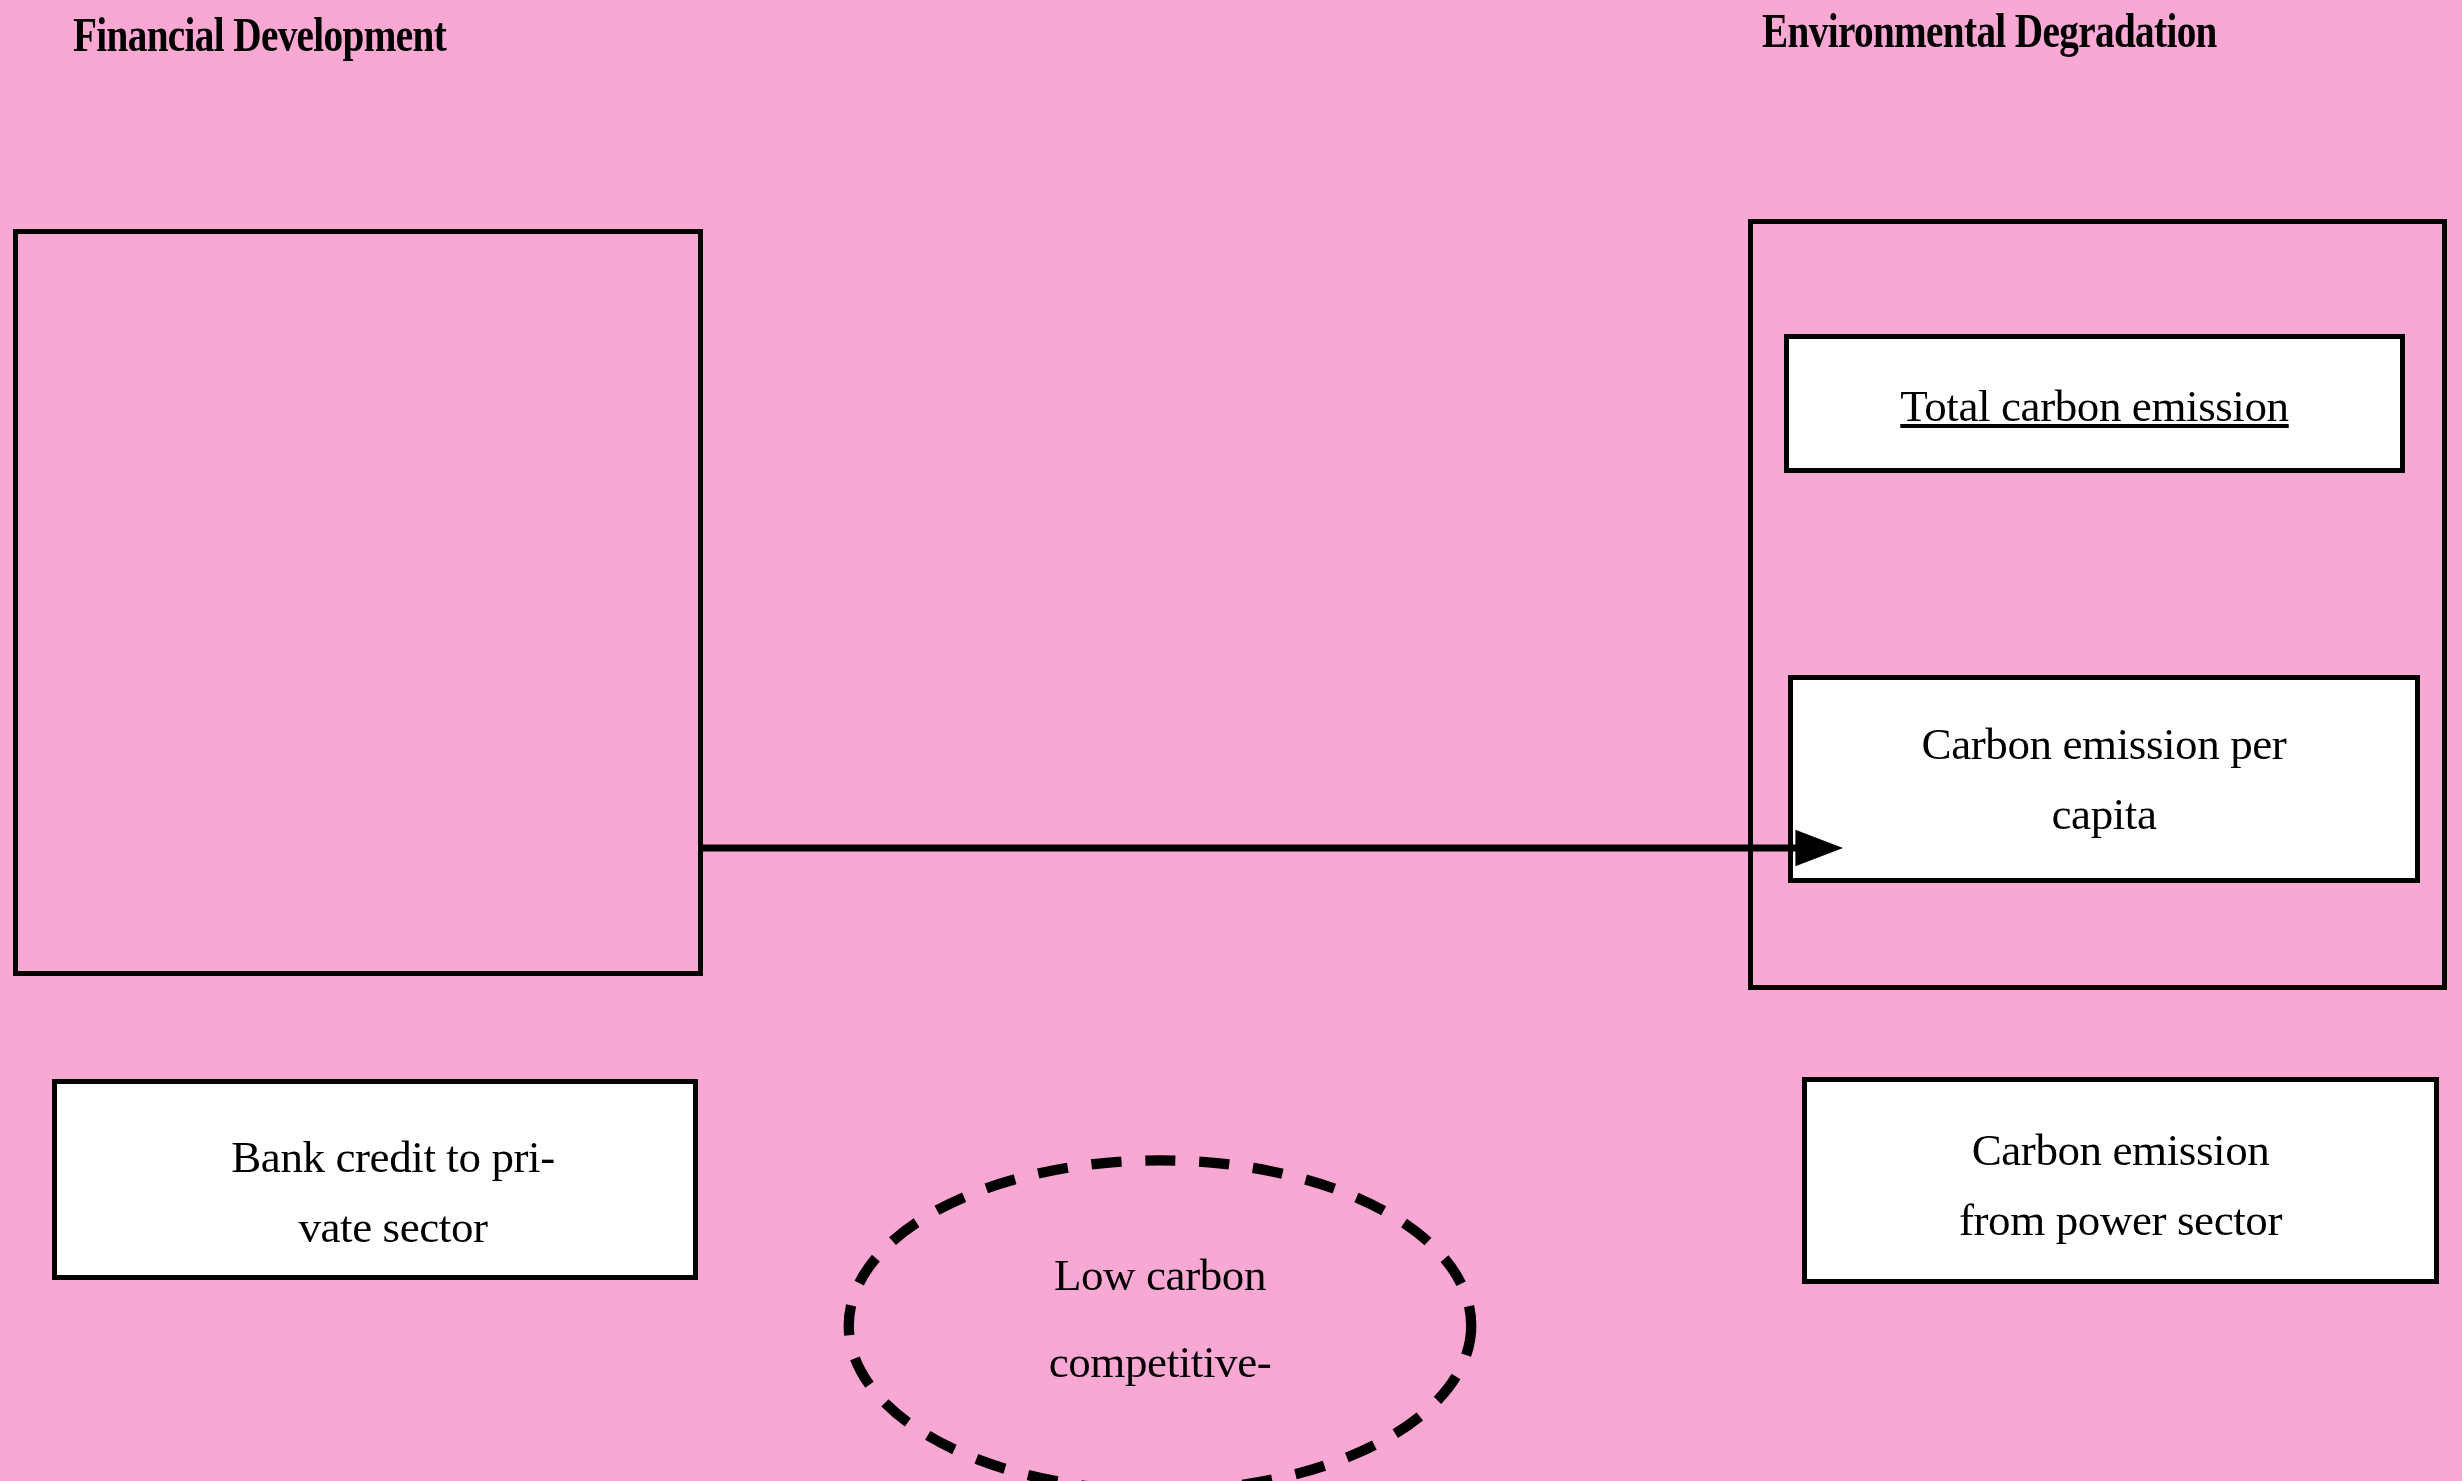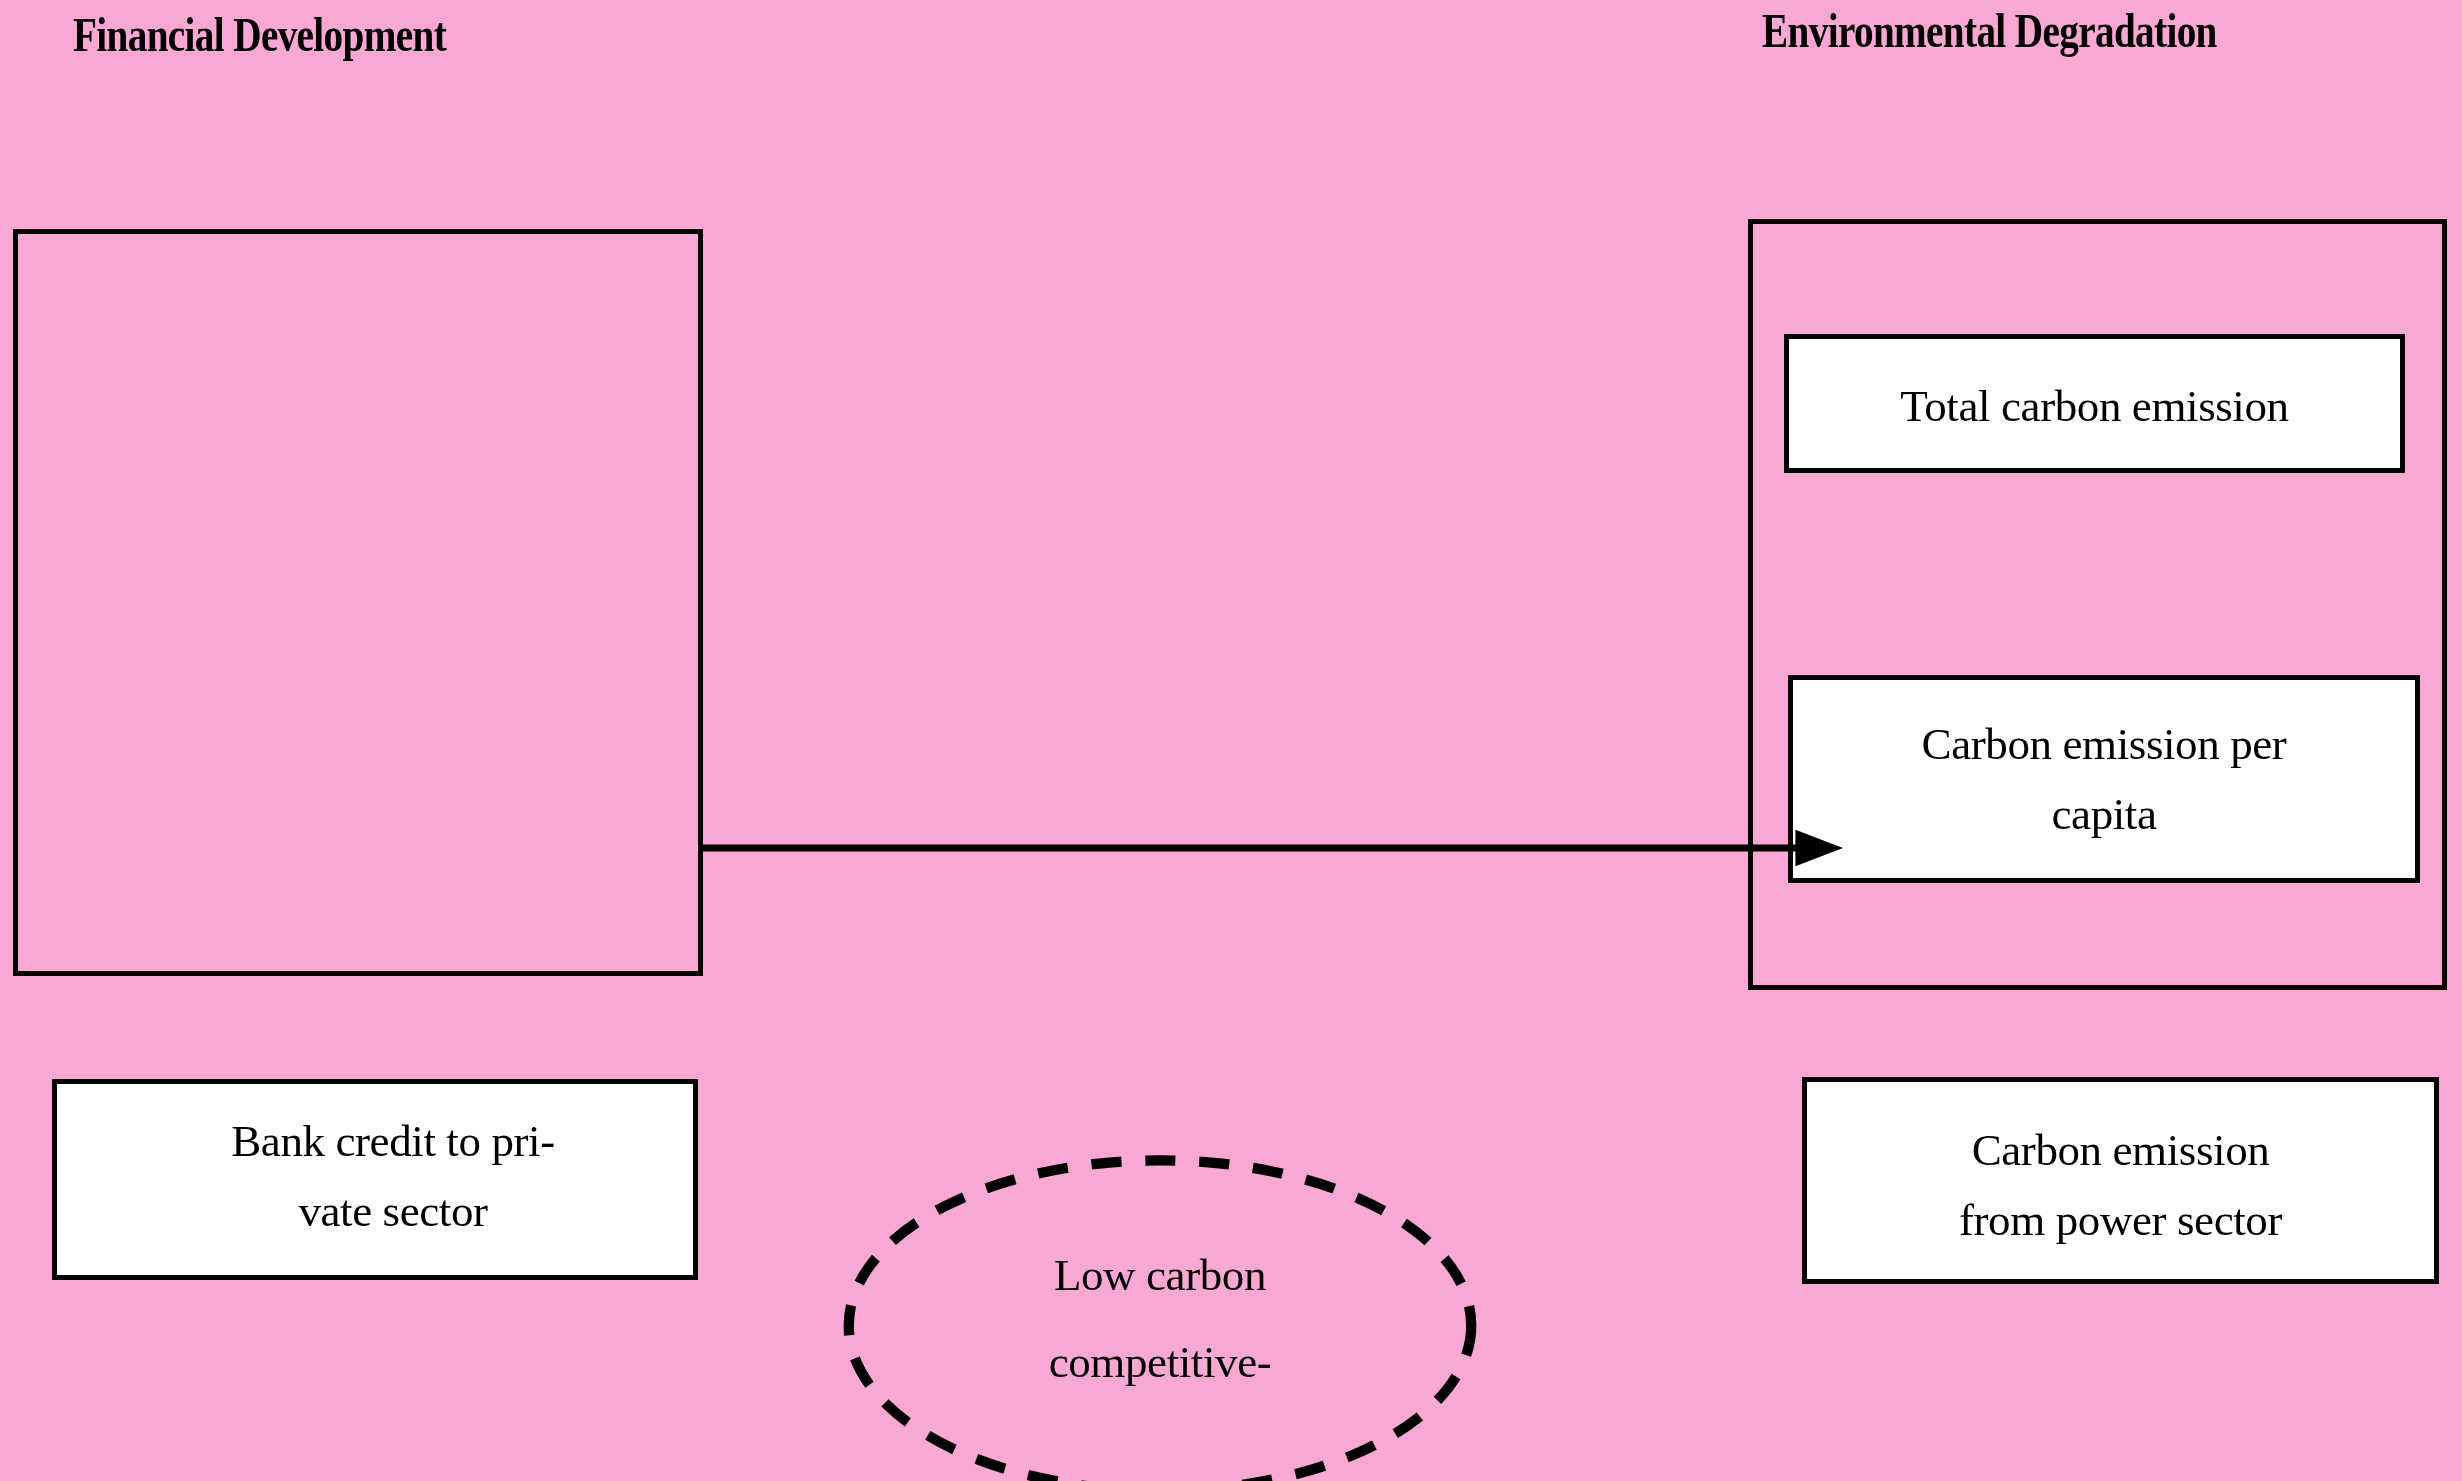--- a/index.html
+++ b/index.html
@@ -45,31 +45,31 @@
     line-height:70px;
     letter-spacing:-0.4px;
     white-space:pre-line;
   }
 
   
   #node-lending-rate{left:48px;top:342px;width:604px;height:135px;}
   #node-lending-rate .label{top:29px;}
 
   #node-total-carbon{left:1784px;top:334px;width:621px;height:139px;}
-  #node-total-carbon .label{top:32px;}
+  #node-total-carbon .label{top:32px;text-decoration:underline;}
 
   
   #node-domestic-credit{left:56px;top:679px;width:612px;height:207px;}
   #node-domestic-credit .label{top:27px;}
 
   #node-carbon-per-capita{left:1788px;top:675px;width:632px;height:208px;padding-left:12px;}
   #node-carbon-per-capita .label{top:29px;}
 
   #node-bank-credit{left:52px;top:1079px;width:646px;height:201px;}
-  #node-bank-credit .label{top:22px;margin-left:36px;}
+  #node-bank-credit .label{top:38px;margin-left:36px;}
 
   #node-carbon-power{left:1802px;top:1077px;width:637px;height:207px;}
   #node-carbon-power .label{top:33px;}
 
   
   #arrow-fd-to-ed{position:absolute;left:699px;top:828px;width:1152px;height:40px;}
 
   
   #node-low-carbon{
     position:absolute;

